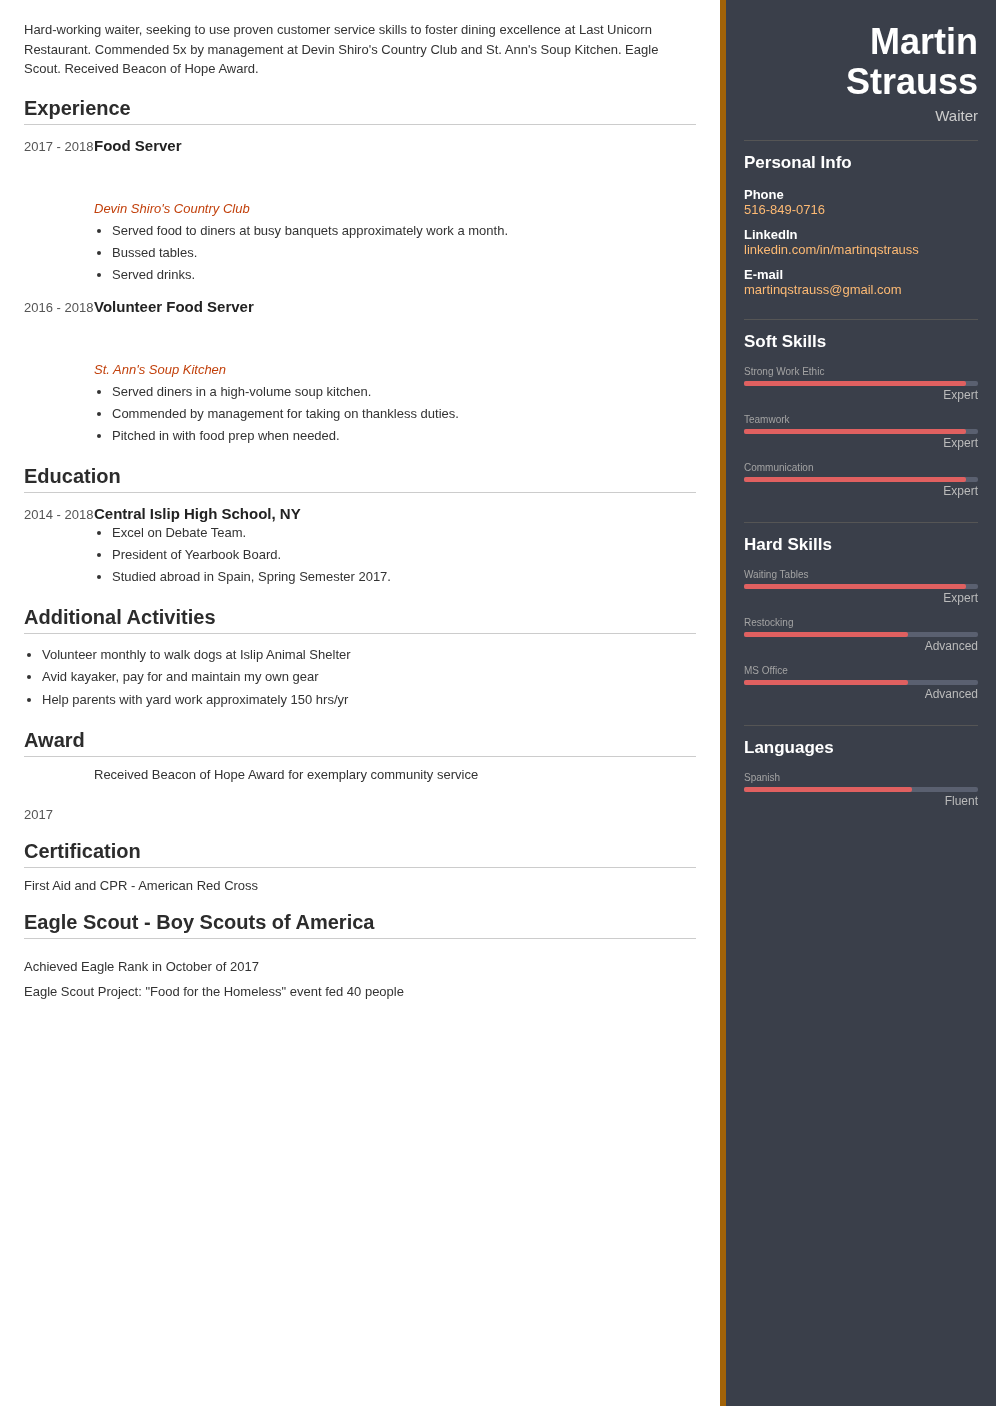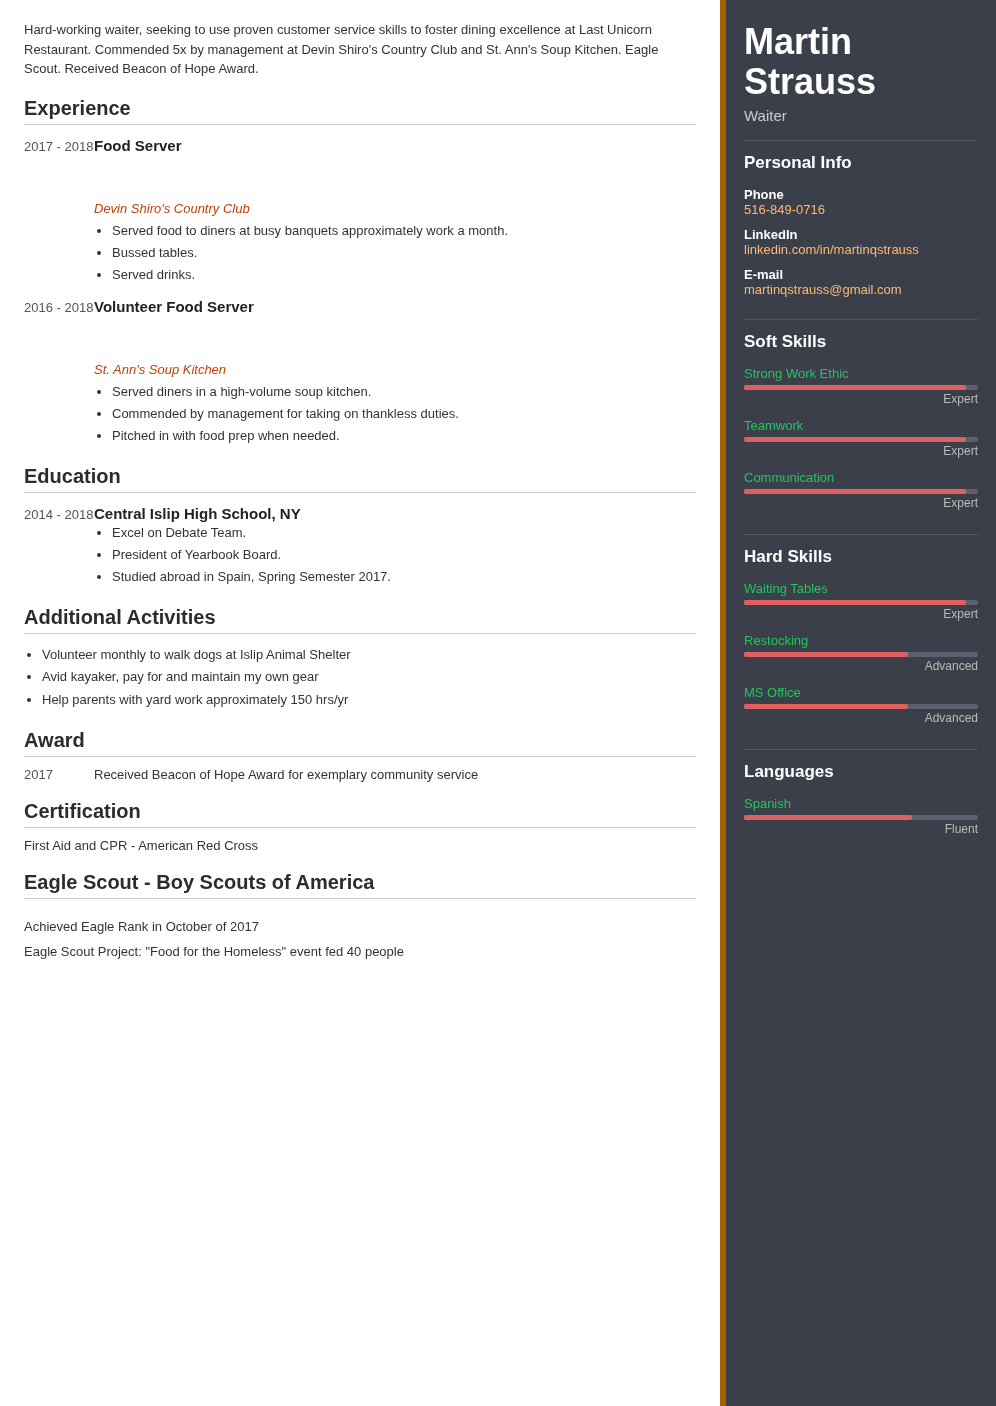--- a/index.html
+++ b/index.html
@@ -90,20 +90,21 @@
 
     .award-entry {
       display: flex;
       margin-top: 10px;
     }
 
     .award-date {
       min-width: 70px;
       font-size: 13px;
       color: #555;
+      margin-top: 40px;
     }
 
     .award-text {
       font-size: 13px;
       color: #333;
     }
 
     .cert-text {
       font-size: 13px;
       color: #333;
@@ -127,20 +128,21 @@
       width: 270px;
       background: #3a3f4a;
       color: #eee;
       padding: 0;
       flex-shrink: 0;
     }
 
     .name-block {
       background: #3a3f4a;
       padding: 22px 18px 16px 18px;
+      text-align: right;
     }
 
     .name-block h1 {
       font-size: 36px;
       font-weight: bold;
       color: #fff;
       line-height: 1.1;
       margin-bottom: 6px;
     }
 
@@ -176,22 +178,22 @@
       font-size: 13px;
       color: #fdba74;
       word-break: break-all;
     }
 
     .skill-item {
       margin-bottom: 12px;
     }
 
     .skill-name {
-      font-size: 13px;
-      color: #22c55e;
+      font-size: 10px;
+      color: #a3a3a3;
       margin-bottom: 4px;
     }
 
     .skill-bar-bg {
       width: 100%;
       height: 5px;
       background: #5a6070;
       border-radius: 2px;
       margin-bottom: 2px;
     }

